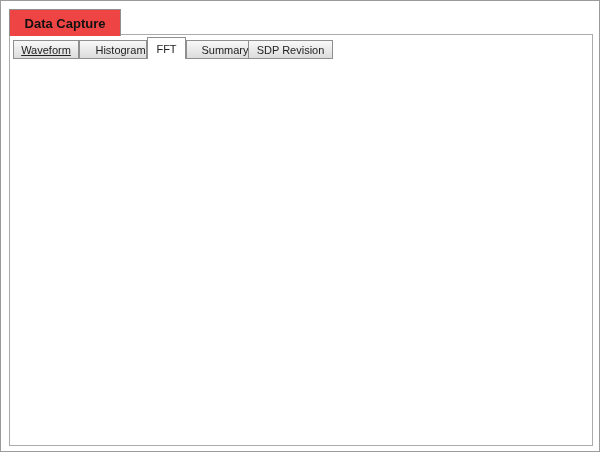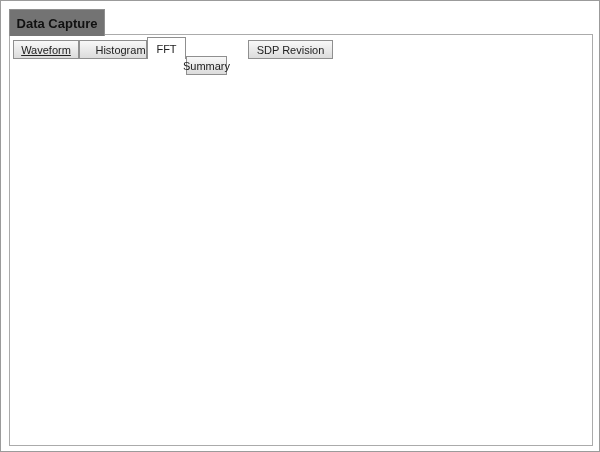--- a/index.html
+++ b/index.html
@@ -1,20 +1,20 @@
 <!DOCTYPE html>
 <html><head>
 <meta charset="utf-8">
 <style>
   html,body{margin:0;padding:0;background:#e9e9e9;}
   #stage{position:relative;width:600px;height:452px;background:#fff;border:1px solid #9b9b9b;
          box-sizing:border-box;font-family:"Liberation Sans",sans-serif;overflow:hidden;}
   .abs{position:absolute;box-sizing:border-box;}
   
-  #main-tab{left:8px;top:8px;width:96px;height:27px;background:#737373;border:1px solid #8f8f8f;border-bottom:none;
+  #main-tab{left:8px;top:8px;width:112px;height:27px;background:#ef4444;border:1px solid #8f8f8f;border-bottom:none;
             z-index:3;font-size:13px;font-weight:bold;color:#111;display:flex;align-items:center;justify-content:center;}
   #pane{left:8px;top:33px;width:584px;height:412px;background:#fff;border:1px solid #ababab;z-index:1;}
   
   .tab{height:19px;top:39px;background:linear-gradient(#f8f8f8,#dcdcdc);border:1px solid #8f8f8f;
        font-size:11px;color:#222;display:flex;align-items:center;justify-content:center;z-index:2;}
   .tab.active{top:36px;height:22px;background:#fff;border-bottom:none;z-index:4;}
   .btn{background:linear-gradient(#fdfdfd,#e2e2e2);border:1px solid #8f8f8f;border-radius:3px;
        font-size:11px;color:#111;display:flex;align-items:center;justify-content:center;cursor:pointer;}
   #samples-label{font-size:10px;font-weight:bold;color:#000;}
   #samples-field{background:#fff;border:1px solid #7f7f7f;font-size:11px;display:flex;align-items:center;justify-content:center;}
@@ -46,21 +46,21 @@
 <body>
 
 <div id="stage">
 
   <div class="abs" id="main-tab">Data Capture</div>
   <div class="abs" id="pane"></div>
 
   <div class="abs tab" style="left:12px;width:66px;text-decoration:underline;">Waveform</div>
   <div class="abs tab" style="left:78px;width:68px;padding-left:15px;">Histogram</div>
   <div class="abs tab active" style="left:146px;width:39px;">FFT</div>
-  <div class="abs tab" style="left:185px;width:41px;margin-top:16px;">Summary</div>
+  <div class="abs tab" style="left:185px;width:78px;">Summary</div>
   <div class="abs tab" style="left:247px;width:85px;">SDP Revision</div>
 
   <div class="abs btn" style="left:337px;top:39px;width:90px;height:18px;">Acquire Data</div>
   <div class="abs" id="samples-label" style="left:402px;top:44px;">Number of Samples</div>
   <div class="abs" id="samples-field" style="left:518px;top:39px;width:47px;height:17px;">32768</div>
   <div class="abs" id="samples-arrow" style="left:566px;top:39px;width:17px;height:17px;">
     <span class="down-tri"></span>
   </div>
 
   <svg class="abs" id="chart" style="left:0;top:58px;" width="600" height="214" viewBox="0 0 600 214">

